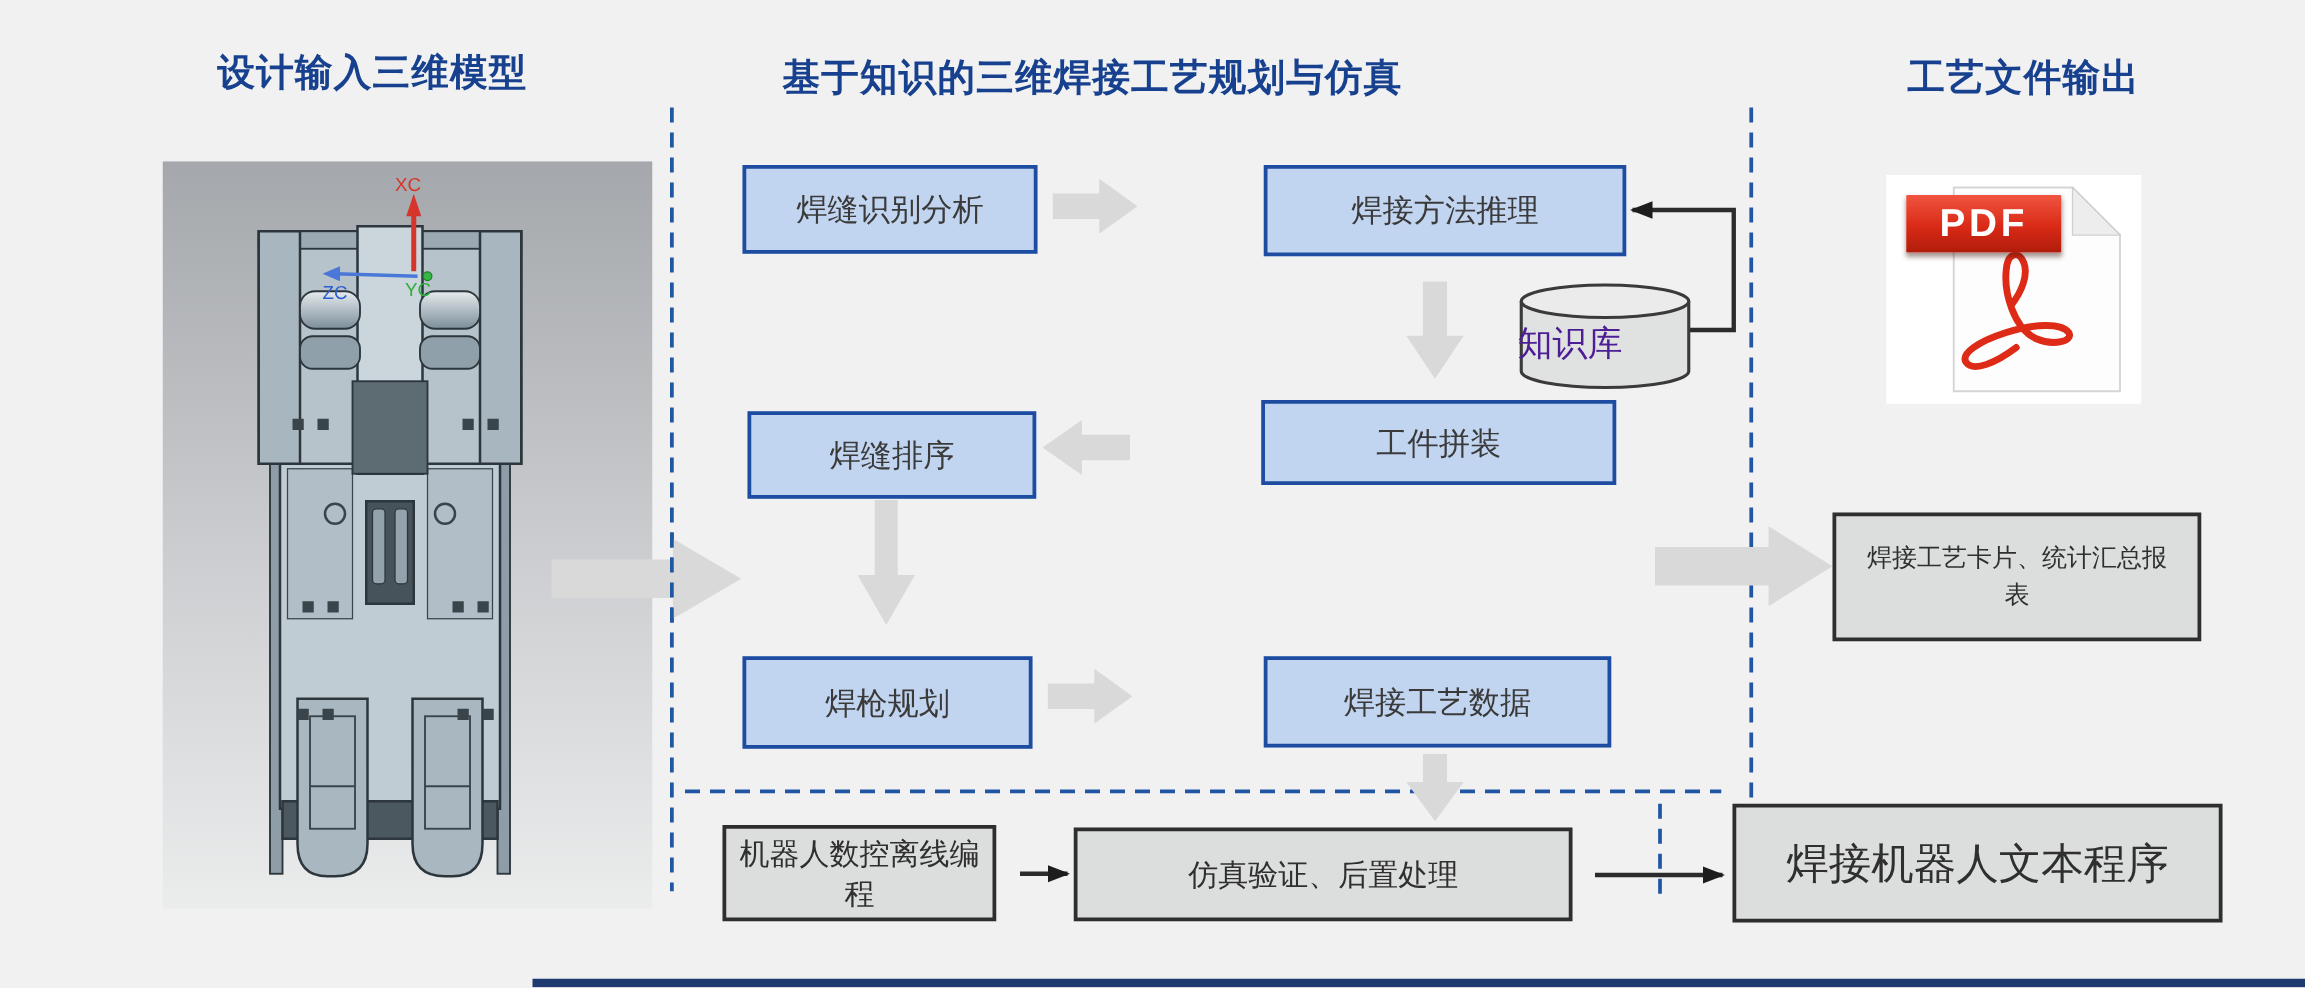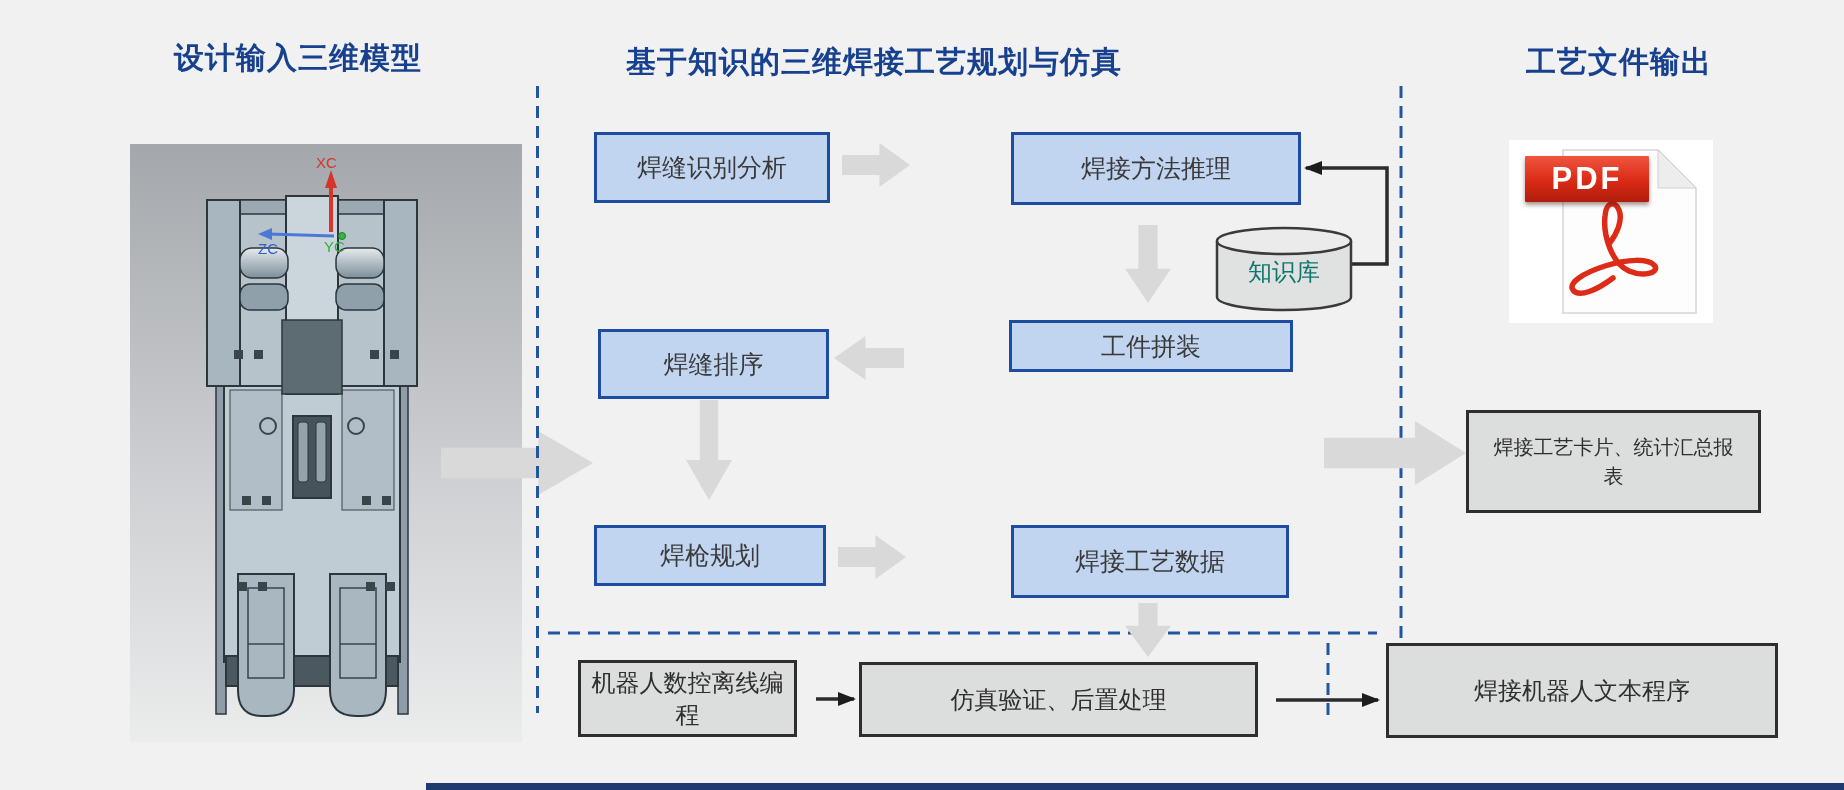--- a/index.html
+++ b/index.html
@@ -4,54 +4,54 @@
 <style>
   html,body{margin:0;padding:0;}
   body{font-family:"Liberation Sans","DejaVu Sans",sans-serif;background:#f1f1f2;}
   #canvas{position:relative;width:1844px;height:790px;background:var(--bg,#f1f1f2);overflow:hidden;margin-left:36px;}
 
   .title{position:absolute;text-align:center;font-weight:bold;font-size:30px;color:var(--title-color,#17418f);letter-spacing:1px;}
   #title-left{left:62px;top:38px;width:400px;}
   #title-center{left:588px;top:42px;width:500px;}
   #title-right{left:1383px;top:42px;width:400px;}
 
-  #model-area{position:absolute;left:58px;top:144px;width:392px;height:598px;padding-left:36px;}
+  #model-area{position:absolute;left:58px;top:129px;width:392px;height:598px;padding-left:36px;}
 
   .bluebox{position:absolute;background:var(--blue-fill,#c2d5f0);border:3px solid var(--blue-border,#1d4ca0);
     display:flex;align-items:center;justify-content:center;font-size:25px;color:var(--box-text,#3a3a3a);box-sizing:border-box;}
   #b1{left:558px;top:132px;width:236px;height:71px;}
   #b2{left:975px;top:132px;width:290px;height:73px;}
   #b3{left:562px;top:329px;width:231px;height:70px;}
-  #b4{left:973px;top:320px;width:284px;height:52px;}
-  #b5{left:558px;top:525px;width:232px;height:61px;}
+  #b4{left:973px;top:320px;width:284px;height:68px;}
+  #b5{left:558px;top:525px;width:232px;height:74px;}
   #b6{left:975px;top:525px;width:278px;height:73px;}
 
   .graybox{position:absolute;background:var(--gray-fill,#dcdddd);border:3px solid var(--gray-border,#2e2e2e);
     display:flex;align-items:center;justify-content:center;font-size:24px;color:#2f2f2f;box-sizing:border-box;text-align:center;}
   #g1{left:542px;top:660px;width:219px;height:77px;}
   #g2{left:823px;top:662px;width:399px;height:75px;}
-  #g3{left:1350px;top:643px;width:392px;height:95px;font-size:24px;text-align:right;}
+  #g3{left:1350px;top:643px;width:392px;height:95px;font-size:34px;text-align:right;}
   #out1{left:1430px;top:410px;width:295px;height:103px;font-size:20px;line-height:1.45;padding:0 16px;}
 
   .barrow{position:absolute;background:var(--arrow-gray,#d9d9d9);}
   #a1{left:806px;top:143px;width:68px;height:44px;clip-path:polygon(0 27%,55% 27%,55% 0,100% 50%,55% 100%,55% 73%,0 73%);}
   #a2{left:1089px;top:225px;width:46px;height:78px;clip-path:polygon(29% 0,71% 0,71% 56%,100% 56%,50% 100%,0 56%,29% 56%);}
   #a3{left:798px;top:336px;width:70px;height:44px;clip-path:polygon(100% 27%,45% 27%,45% 0,0 50%,45% 100%,45% 73%,100% 73%);}
   #a4{left:650px;top:400px;width:46px;height:100px;clip-path:polygon(30% 0,70% 0,70% 60%,100% 60%,50% 100%,0 60%,30% 60%);}
   #a5{left:802px;top:535px;width:68px;height:44px;clip-path:polygon(0 27%,55% 27%,55% 0,100% 50%,55% 100%,55% 73%,0 73%);}
   #a6{left:1089px;top:603px;width:46px;height:54px;clip-path:polygon(29% 0,71% 0,71% 42%,100% 42%,50% 100%,0 42%,29% 42%);}
   #a7{left:405px;top:431px;width:152px;height:64px;clip-path:polygon(0 26%,64% 26%,64% 0,100% 50%,64% 100%,64% 74%,0 74%);}
   #a8{left:1288px;top:421px;width:142px;height:64px;clip-path:polygon(0 26%,64% 26%,64% 0,100% 50%,64% 100%,64% 74%,0 74%);}
 
   #connectors,#dash-overlay{position:absolute;left:0;top:0;pointer-events:none;}
   .dash{stroke:var(--dash-blue,#2156a5);stroke-width:3;stroke-dasharray:12 8;fill:none;}
   .conn{stroke:#2b2b2b;stroke-width:3.5;fill:none;}
 
   #kb-cyl{position:absolute;left:1178px;top:225px;}
-  #kb-label{position:absolute;left:1178px;top:256px;width:140px;text-align:center;font-size:24px;color:#0f766e;}
+  #kb-label{position:absolute;left:1178px;top:256px;width:140px;font-size:28px;color:#4c1d95;}
 
   #pdf-panel{position:absolute;left:1473px;top:140px;width:204px;height:183px;background:#ffffff;}
   #pdf-banner{position:absolute;left:16px;top:16px;width:124px;height:46px;
     background:linear-gradient(#f05540,var(--pdf-red,#d92a16) 55%,#b01c0b);border-radius:1px;
     display:flex;align-items:center;justify-content:center;color:#ffffff;font-weight:bold;font-size:31px;letter-spacing:3px;
     box-shadow:0 3px 4px rgba(60,20,10,.45);}
   #bottom-bar{position:absolute;left:390px;top:783px;width:1454px;height:7px;background:var(--bottom-bar,#1e3a6e);}
 </style>
 </head>
 <body>

